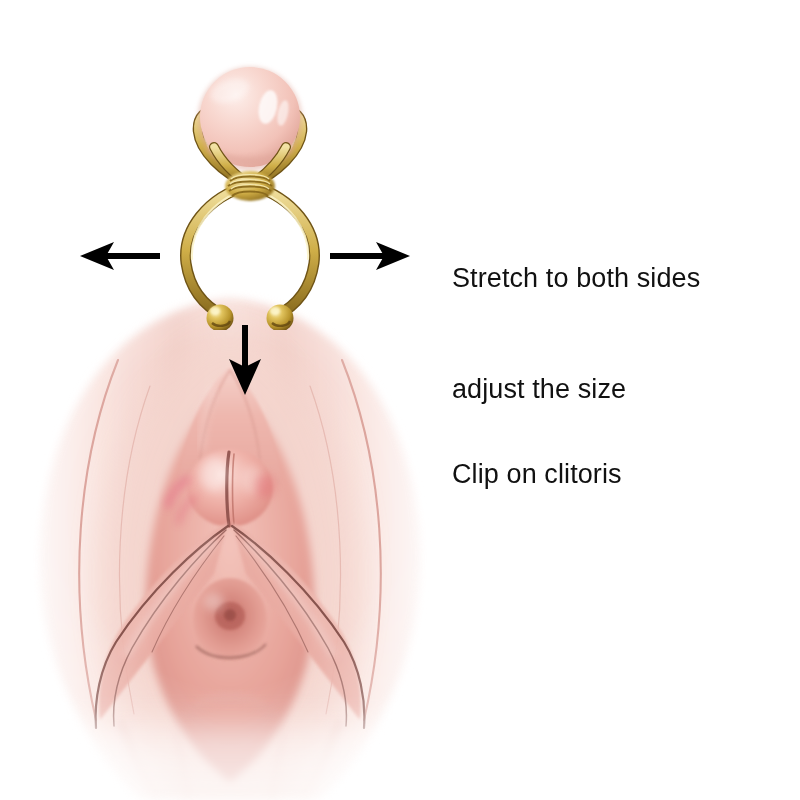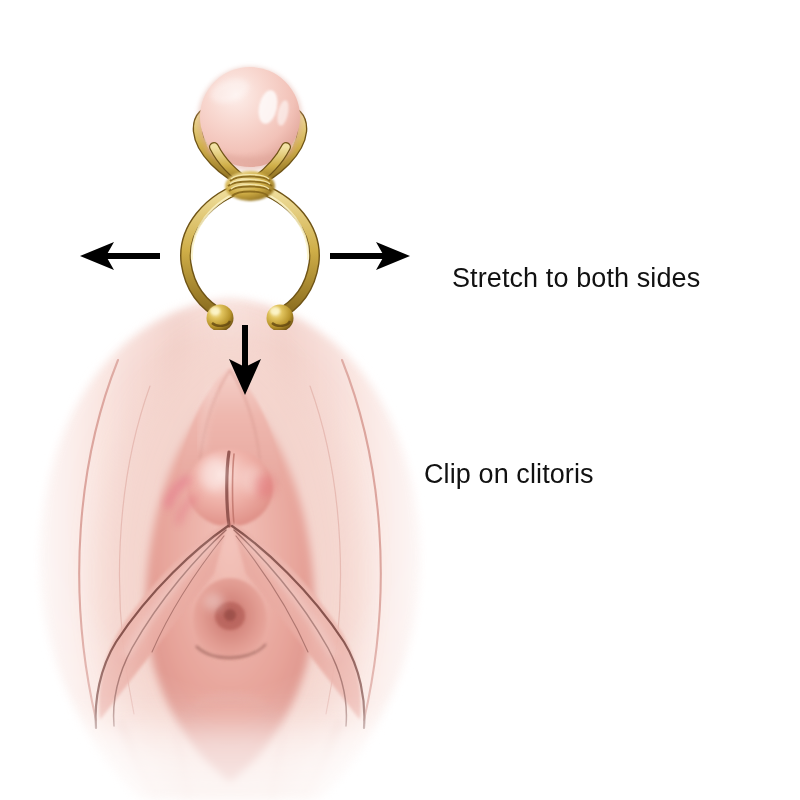--- a/index.html
+++ b/index.html
@@ -43,21 +43,21 @@
   
   .caption{
     position:absolute;
     color:#111111;
     font-size:27px;
     line-height:37px;
     white-space:pre;
     letter-spacing:0.1px;
   }
   #caption-stretch{ left:452px; top:186px; }
-  #caption-clip{    left:424px; top:382px; }
+  #caption-clip{    left:452px; top:382px; }
   .caption-line{display:block;}
 </style>
 </head>
 <body>
 
 <div id="stage">
 
   <div id="anatomy-illustration">
     <svg viewBox="0 0 460 510" xmlns="http://www.w3.org/2000/svg">
       <defs>
@@ -344,19 +344,20 @@
 
   <div id="arrow-down" class="arrow-svg">
     <svg viewBox="0 0 46 70" xmlns="http://www.w3.org/2000/svg">
       <rect x="20" y="0" width="6" height="44" fill="#000000"></rect>
       <path d="M23 70 L7 34 L23 42 L39 34 Z" fill="#000000"></path>
     </svg>
   </div>
 
   <div id="caption-stretch" class="caption">
     <span class="caption-line">Stretch to both sides</span>
+    <span class="caption-line">adjust the size</span>
   </div>
 
   <div id="caption-clip" class="caption">
     <span class="caption-line">Clip on clitoris</span>
   </div>
 
 </div>
 
 </body></html>

